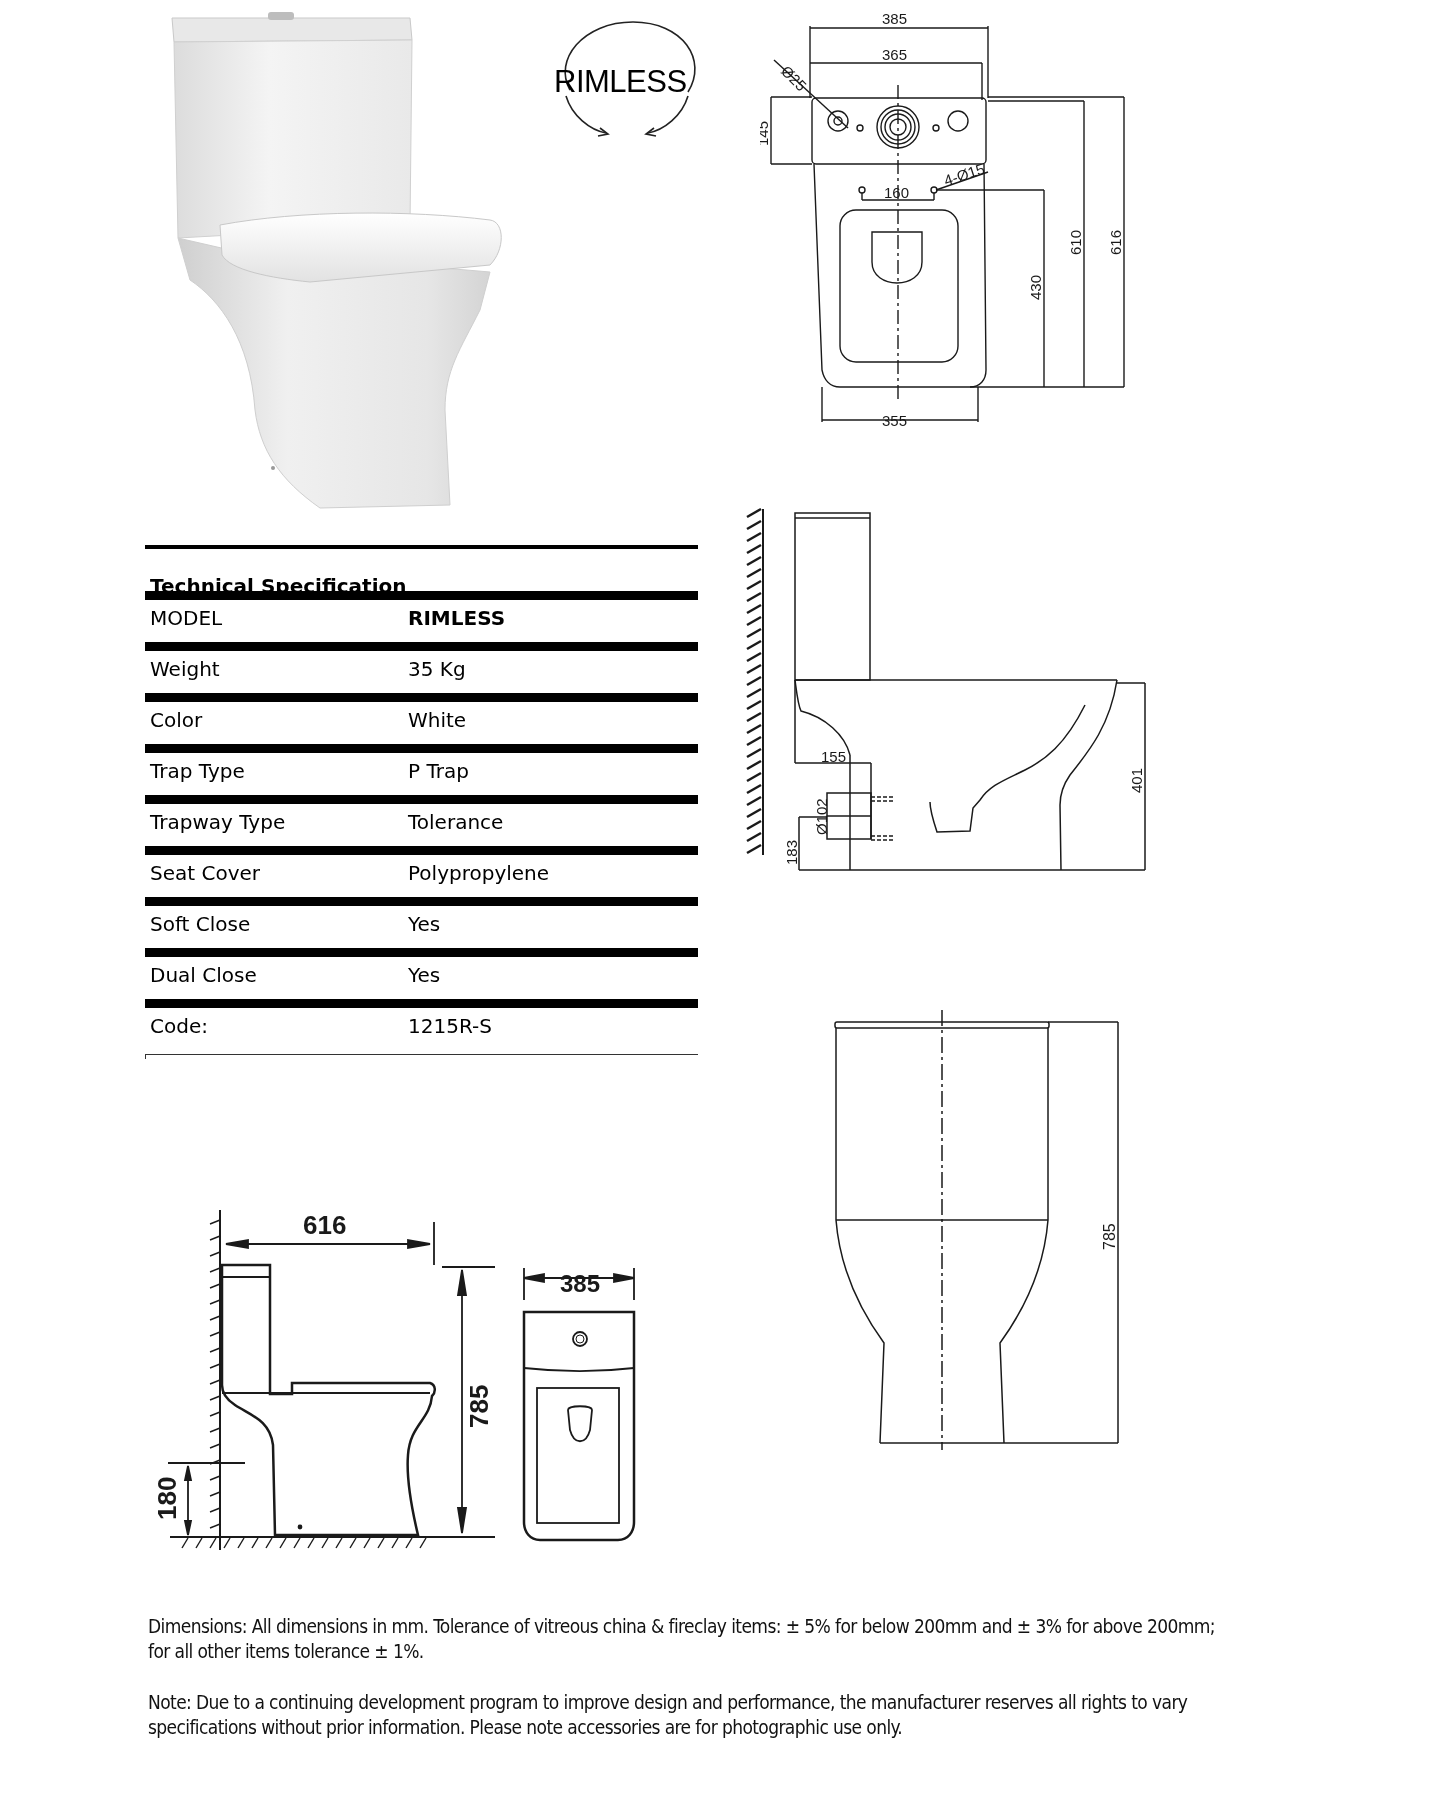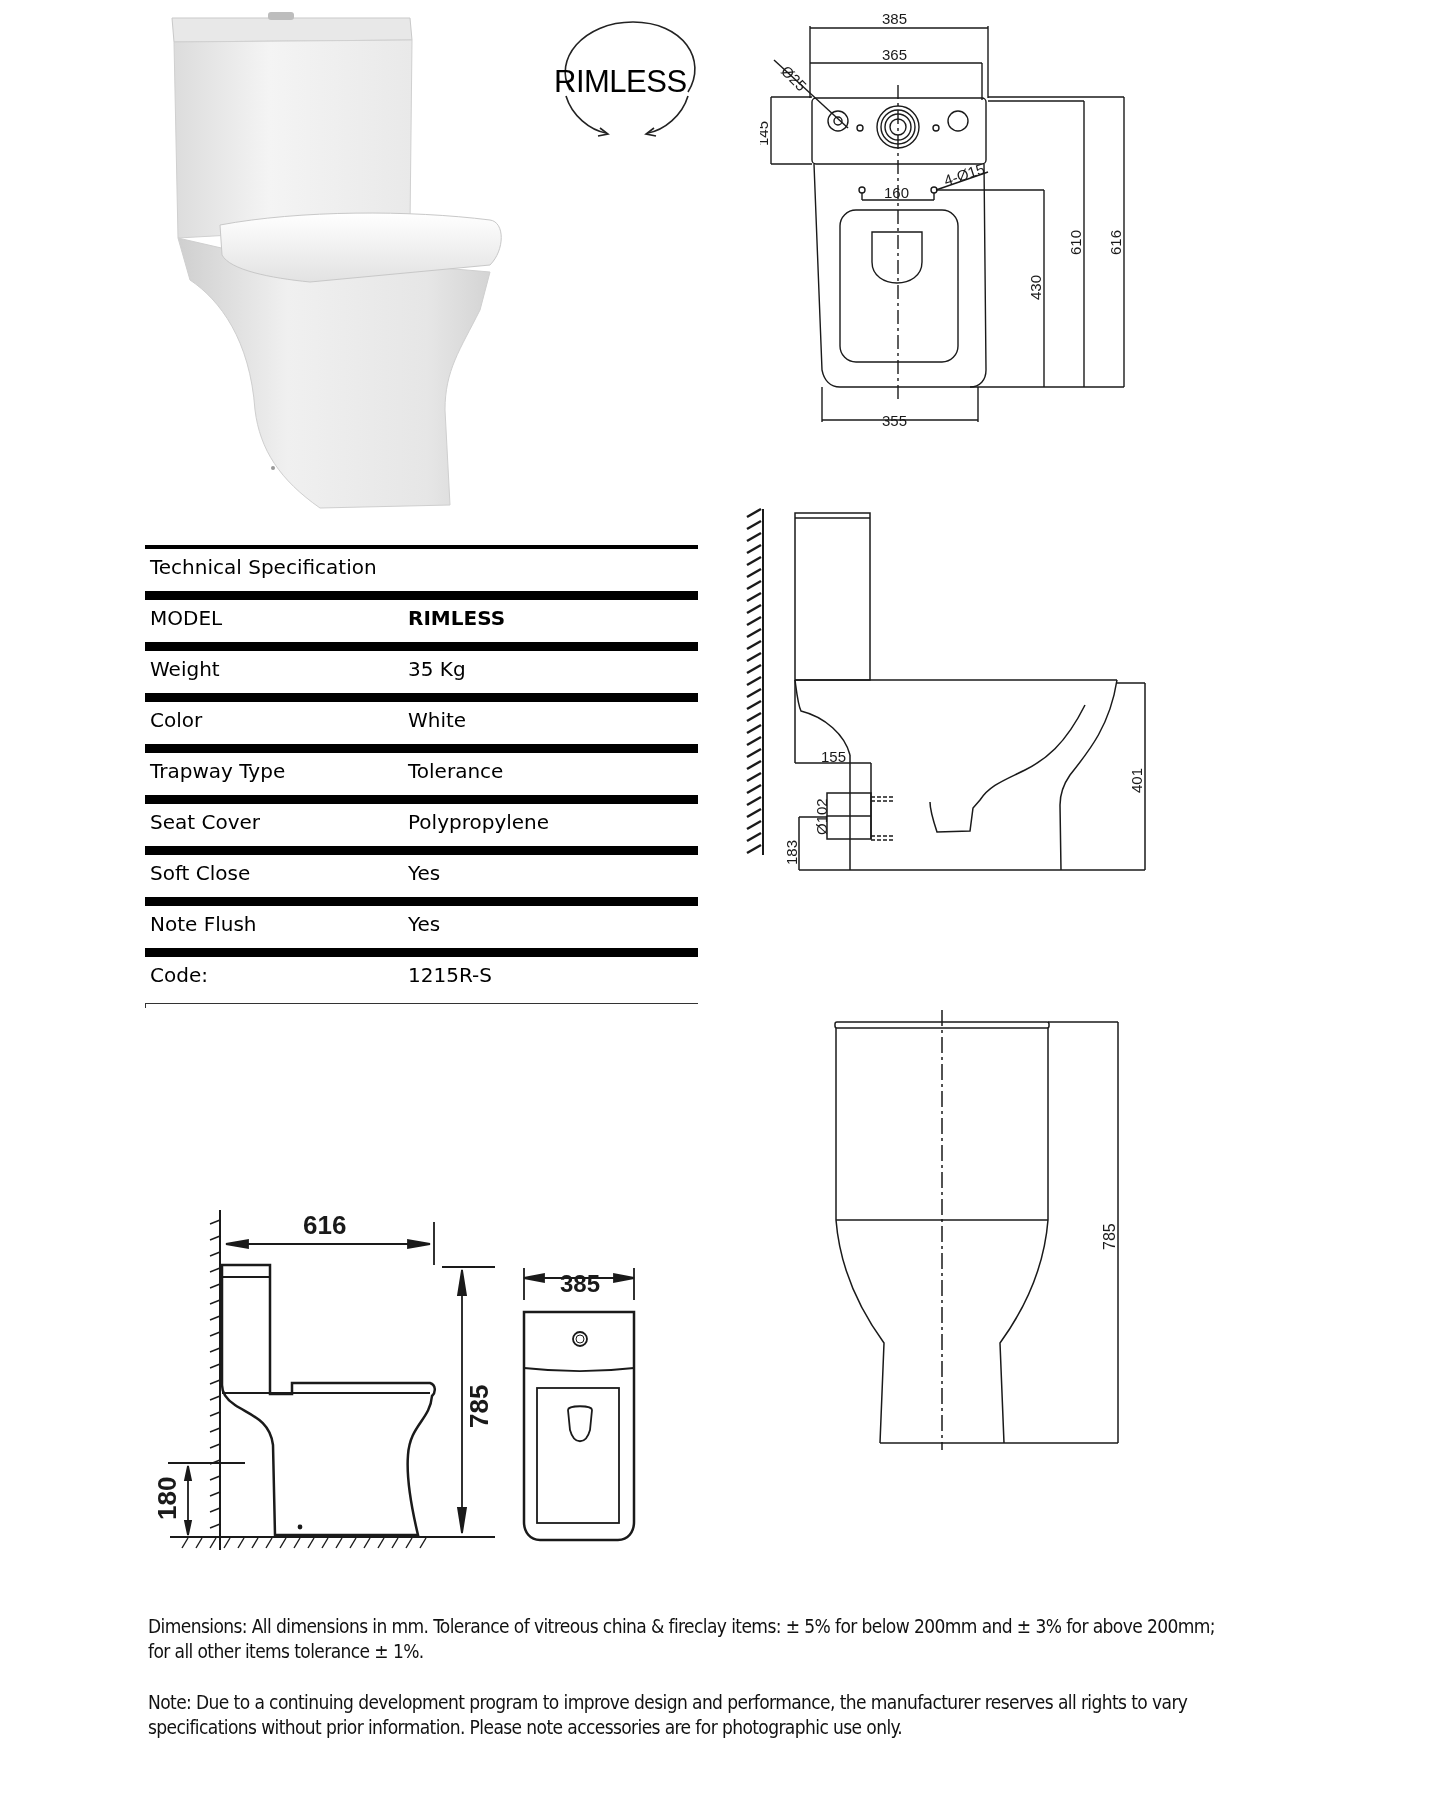--- a/index.html
+++ b/index.html
@@ -10,21 +10,21 @@
   
   .rimless{left:548px;top:20px;width:170px;height:125px;}
   .rimless-text{position:absolute;left:6px;top:44px;font-size:31px;letter-spacing:-0.5px;font-family:"Liberation Sans",sans-serif;}
   
   .spec{left:145px;top:545px;width:553px;}
   .spec-row{position:relative;height:51px;}
   .spec-row .bar-top{position:absolute;left:0;right:0;top:0;height:4px;background:#000;}
   .spec-row .bar-bot{position:absolute;left:0;right:0;bottom:0;height:5px;background:#000;}
   .spec-row .lbl{position:absolute;left:5px;top:8px;font-family:"DejaVu Sans",sans-serif;font-size:20px;line-height:28px;}
   .spec-row .val{position:absolute;left:263px;top:8px;font-family:"DejaVu Sans",sans-serif;font-size:20px;line-height:28px;}
-  .spec-row.heading .lbl{font-weight:normal;}
+  .spec-row.heading .lbl{font-weight:bold;margin-top:19px;}
   .spec-row .val.bold{font-weight:bold;}
   .spec-row.last .bar-bot{height:1px;background:#333;}
   .spec-row.last .vline{position:absolute;left:0;bottom:-4px;width:1px;height:5px;background:#333;}
   
   svg text{font-family:"Liberation Sans",sans-serif;}
   .notes{left:148px;top:1614px;width:1080px;font-family:"DejaVu Sans Condensed","DejaVu Sans",sans-serif;font-size:19px;line-height:25px;letter-spacing:-0.6px;color:#111;}
   .notes p{margin:0 0 26px 0;}
 </style>
 </head>
 <body>
@@ -156,39 +156,45 @@
       <div class="bar-bot"></div>
     </div>
   <div class="spec-row">
       <div class="bar-top"></div>
       <div class="lbl">Color</div>
       <div class="val">White</div>
       <div class="bar-bot"></div>
     </div>
   <div class="spec-row">
       <div class="bar-top"></div>
+      <div class="lbl">Trap Type</div>
+      <div class="val">P Trap</div>
+      <div class="bar-bot"></div>
+    </div>
+  <div class="spec-row">
+      <div class="bar-top"></div>
       <div class="lbl">Trapway Type</div>
       <div class="val">Tolerance</div>
       <div class="bar-bot"></div>
     </div>
   <div class="spec-row">
       <div class="bar-top"></div>
       <div class="lbl">Seat Cover</div>
       <div class="val">Polypropylene</div>
       <div class="bar-bot"></div>
     </div>
   <div class="spec-row">
       <div class="bar-top"></div>
       <div class="lbl">Soft Close</div>
       <div class="val">Yes</div>
       <div class="bar-bot"></div>
     </div>
   <div class="spec-row">
       <div class="bar-top"></div>
-      <div class="lbl">Note Flush</div>
+      <div class="lbl">Dual Close</div>
       <div class="val">Yes</div>
       <div class="bar-bot"></div>
     </div>
   <div class="spec-row last">
       <div class="bar-top"></div>
       <div class="lbl">Code:</div>
       <div class="val">1215R-S</div>
       <div class="bar-bot"></div>
       <div class="vline"></div>
     </div>

